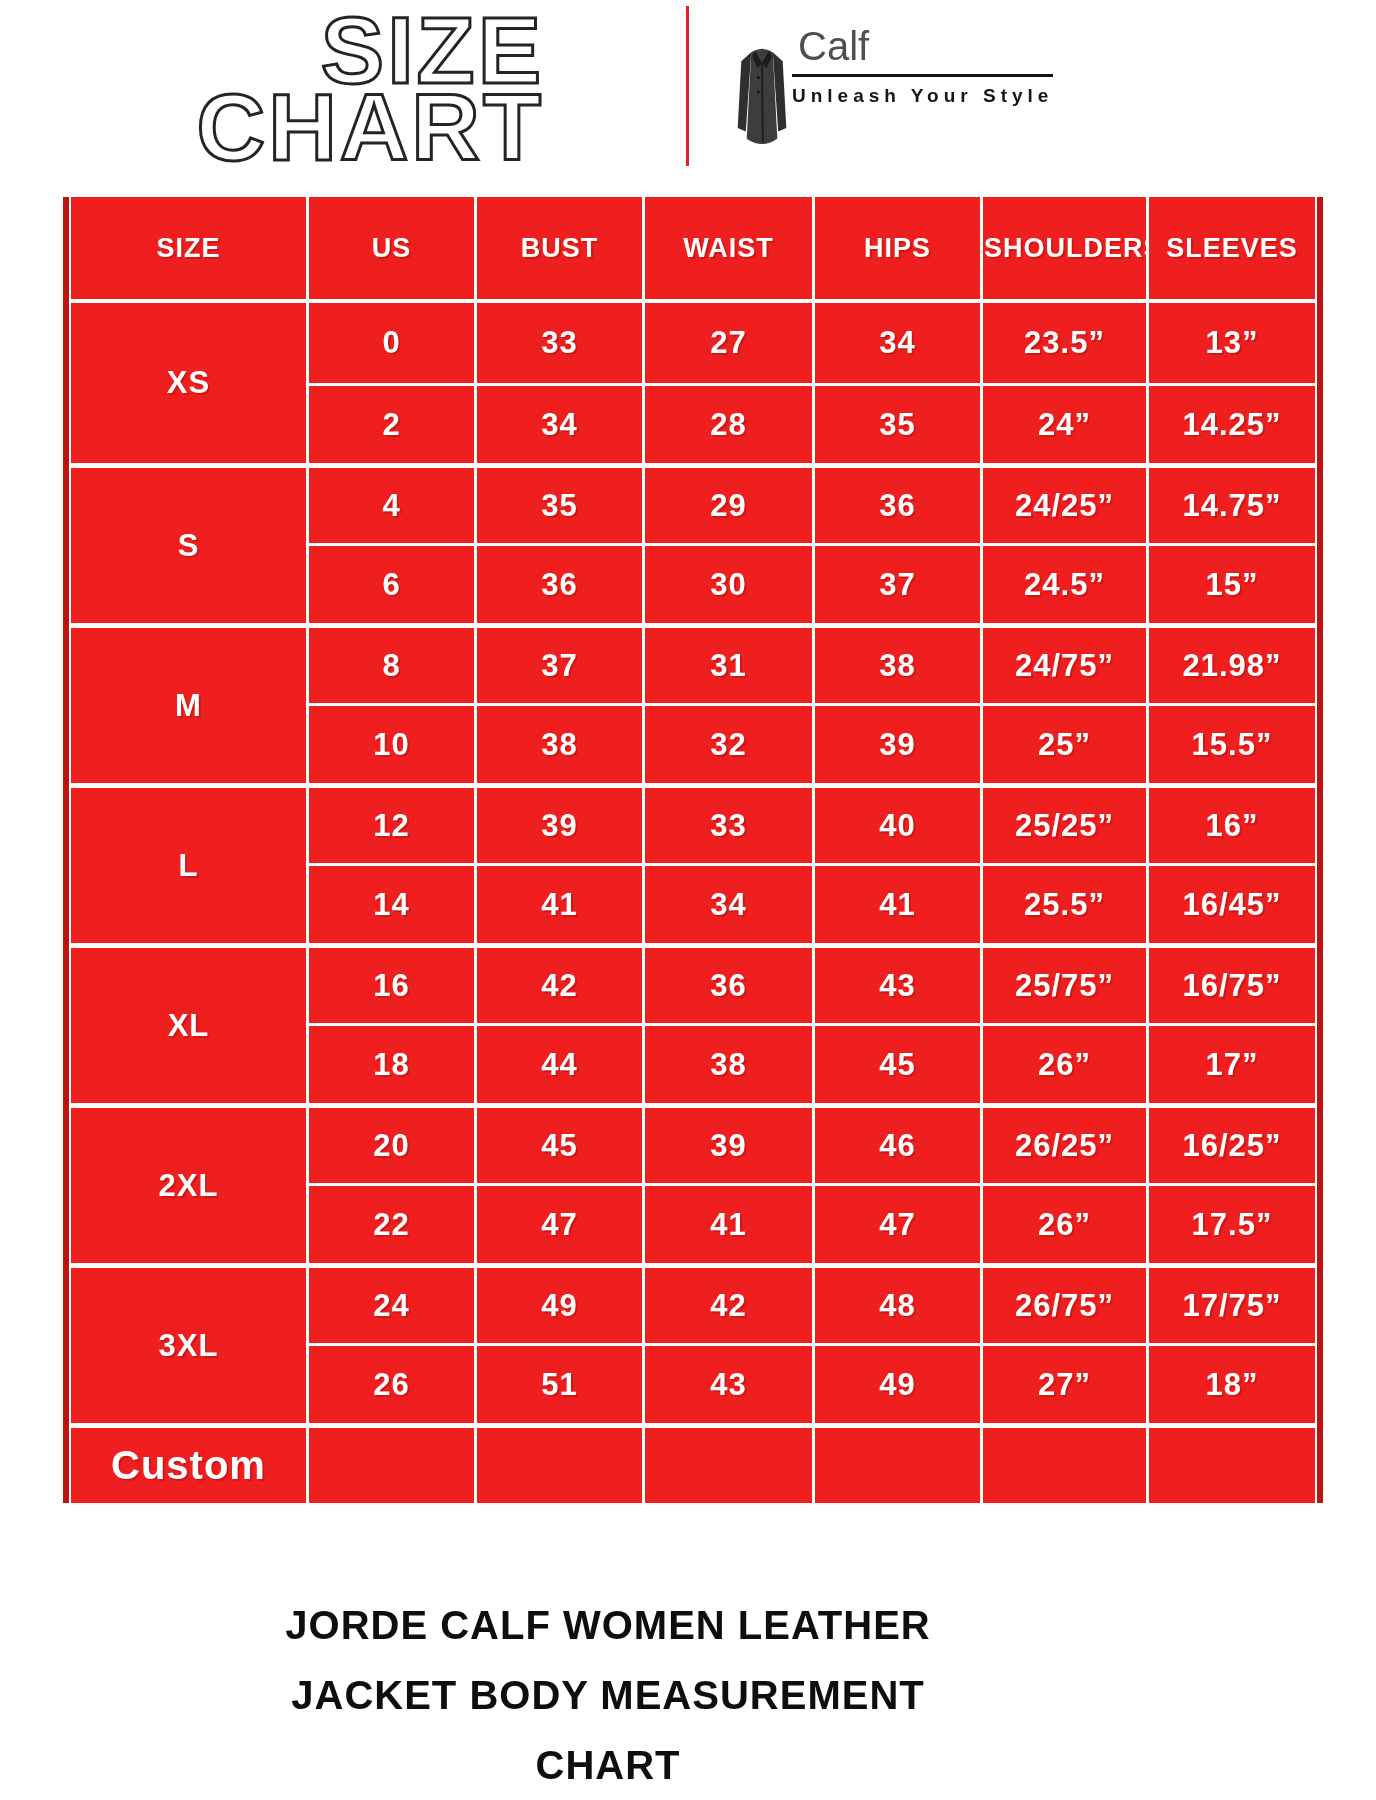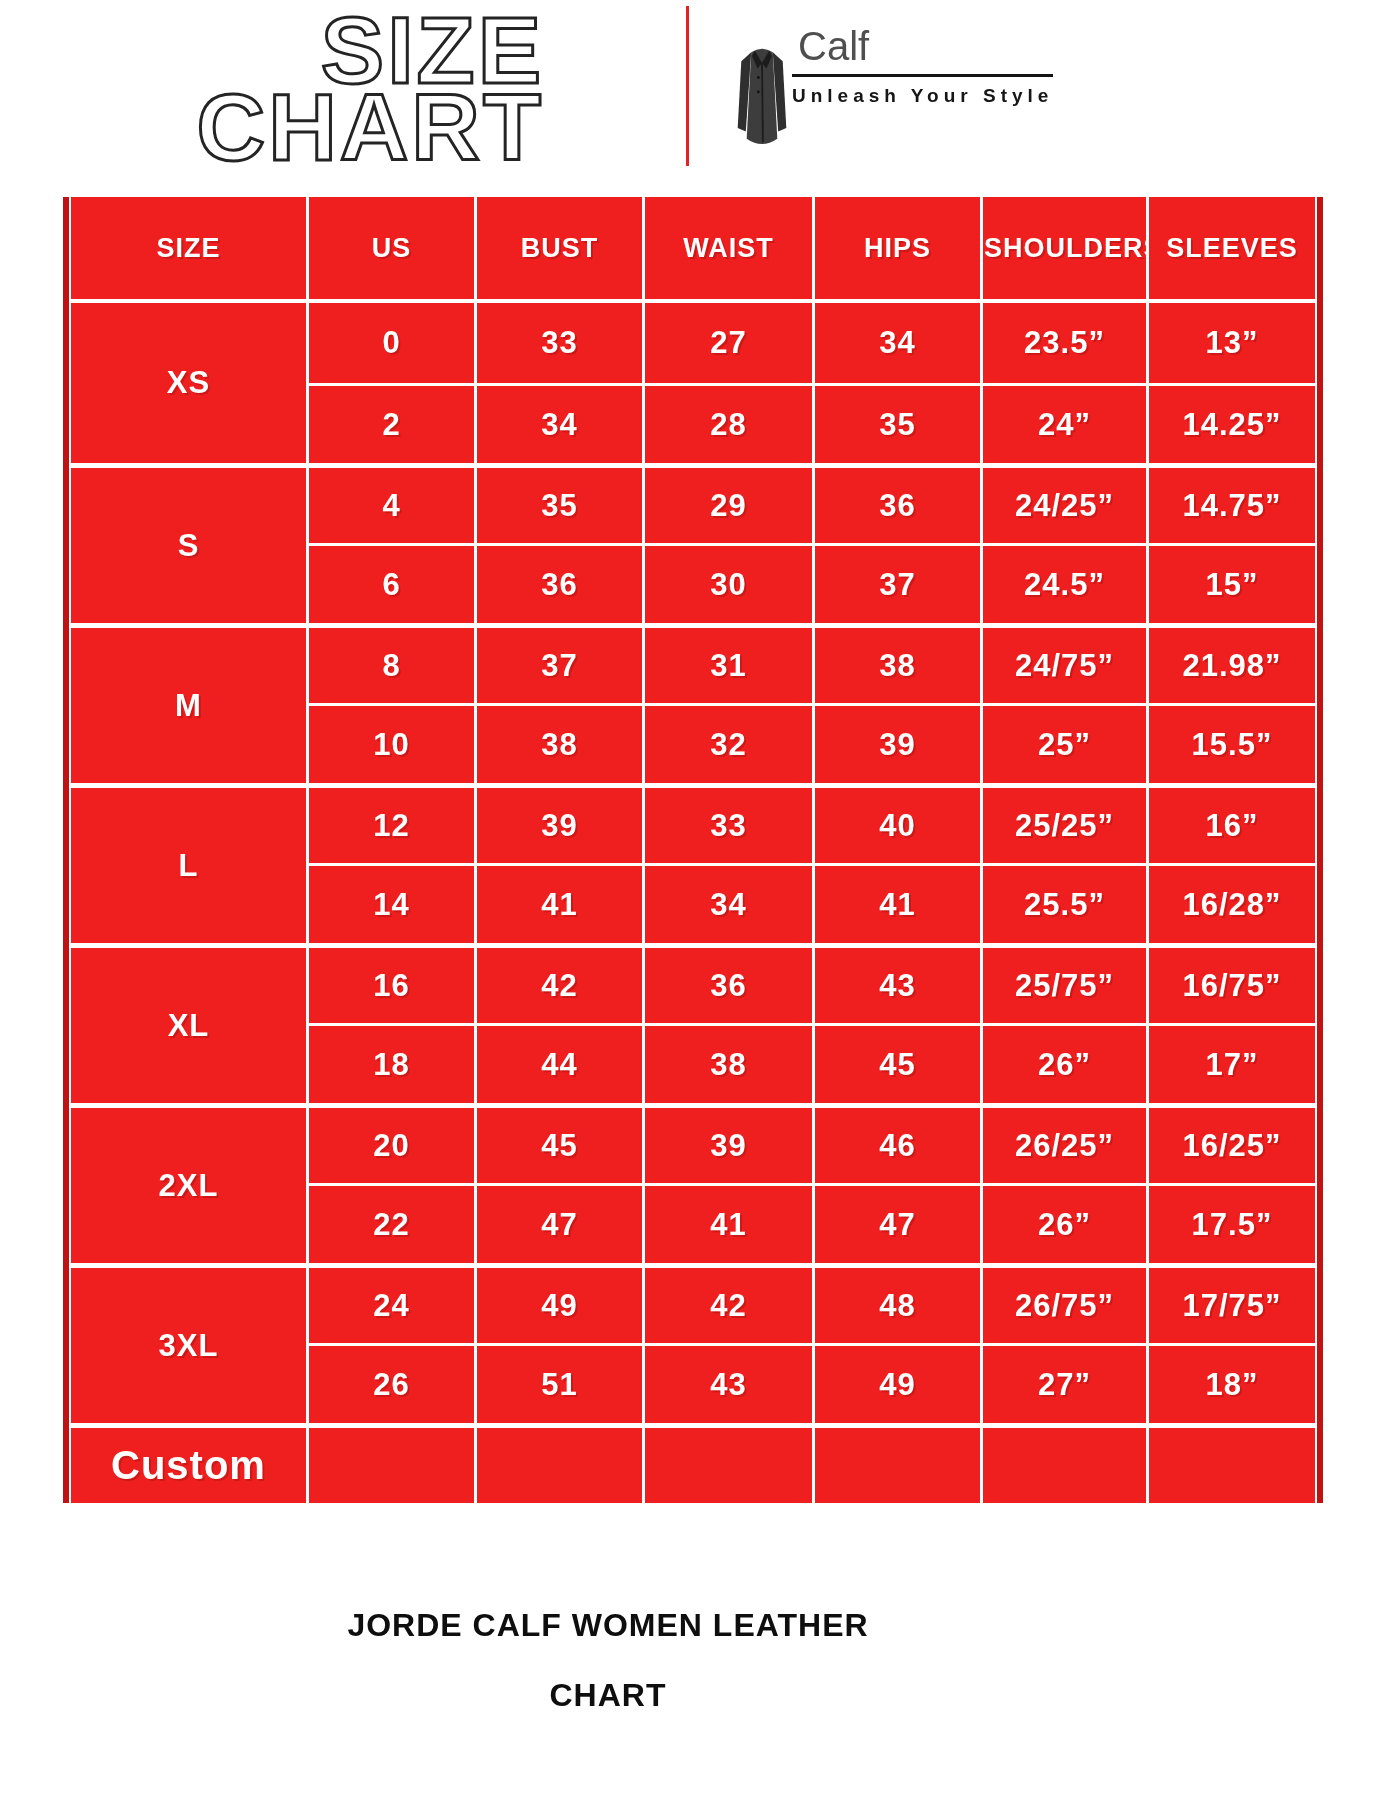--- a/index.html
+++ b/index.html
@@ -56,21 +56,21 @@
   td.size-cell { font-size:44px; letter-spacing:2px; }
   tr.sub-row td { border-top:3px solid #ffffff; }
   tr.group-row td { border-top:5px solid #ffffff; }
   tbody tr.first-group td { border-top:0; }
   tr.custom-row { height:80px; }
   tr.custom-row td.size-cell { font-size:40px; letter-spacing:1px; }
 
   
   .caption {
     position:absolute; left:0; top:1590px; width:1216px; text-align:center;
-    font-weight:bold; color:#0e0e0e; font-size:32px; line-height:70px; letter-spacing:1px;
+    font-weight:bold; color:#0e0e0e; font-size:40px; line-height:70px; letter-spacing:1px;
   }
 </style>
 </head>
 <body>
 
 <div class="title-block">
   <div>SIZE</div>
   <div>CHART</div>
 </div>
 
@@ -179,21 +179,21 @@
           <td>40</td>
           <td>25/25”</td>
           <td>16”</td>
         </tr>
         <tr class="sub-row data-row">
           <td>14</td>
           <td>41</td>
           <td>34</td>
           <td>41</td>
           <td>25.5”</td>
-          <td>16/28”</td>
+          <td>16/45”</td>
         </tr>
         <tr class="group-row data-row">
           <td rowspan="2" class="size-cell">XL</td>
           <td>16</td>
           <td>42</td>
           <td>36</td>
           <td>43</td>
           <td>25/75”</td>
           <td>16/75”</td>
         </tr>
@@ -248,14 +248,15 @@
           <td></td>
           <td></td>
         </tr>
       </tbody>
   </table>
   <div class="edge-strip right"></div>
 </div>
 
 <div class="caption">
   <div>JORDE CALF WOMEN LEATHER</div>
+  <div>JACKET BODY MEASUREMENT</div>
   <div>CHART</div>
 </div>
 
 </body></html>

